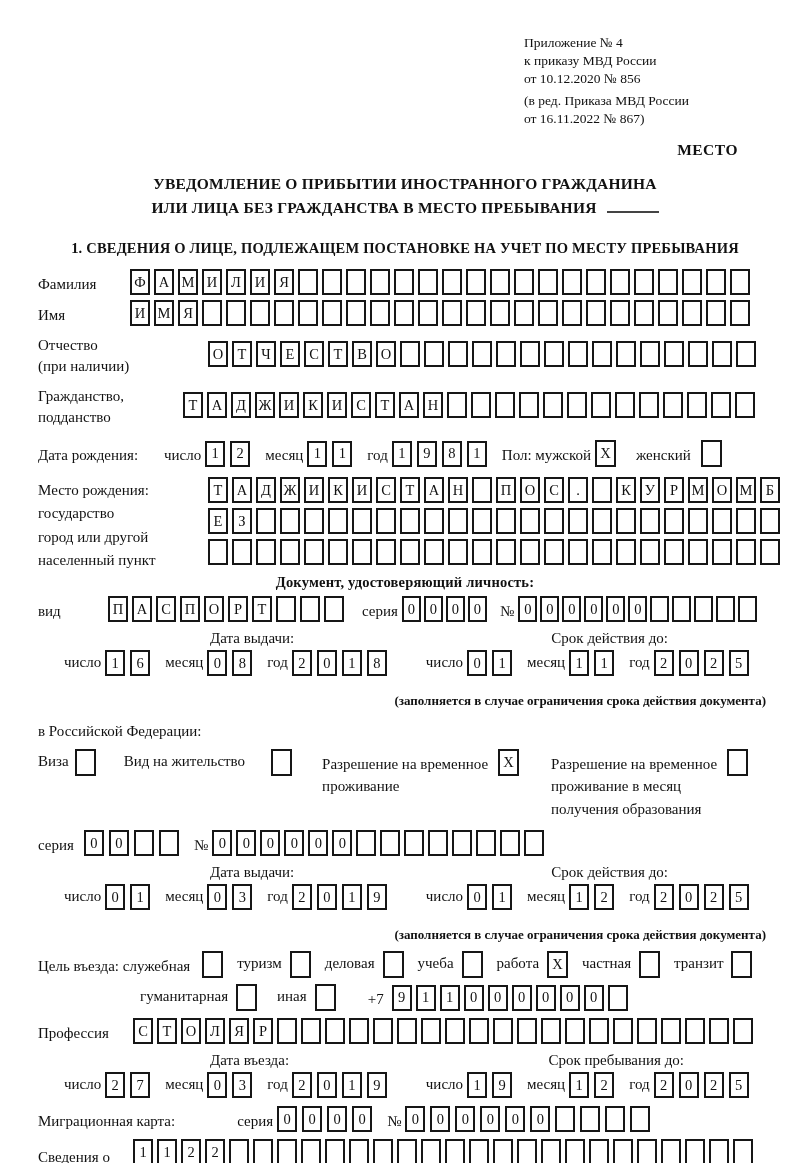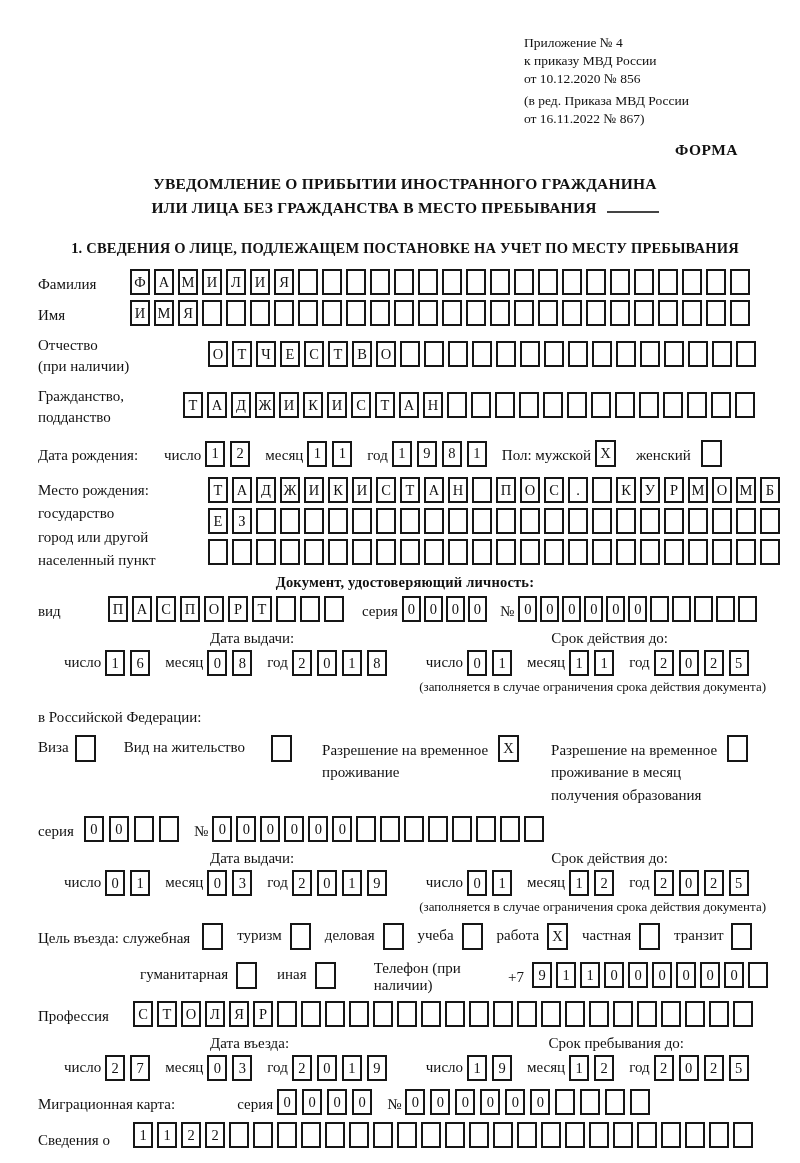--- a/index.html
+++ b/index.html
@@ -40,21 +40,21 @@
   .dlbl { flex:none; padding-top:4px; margin:0 4px 0 10px; }
   .dlbl.first { margin-left:0; }
 
   .two-headings { display:flex; margin-top:8px; }
   .two-headings .h1 { margin-left:172px; }
   .two-headings .h2 { margin-left:auto; margin-right:104px; }
   .daterow { display:flex; align-items:flex-start; margin-top:3px; }
   .dgroup { display:flex; align-items:flex-start; }
   .dgroup.left { margin-left:26px; }
   .dgroup.right { margin-left:34px; }
-  .note-right { text-align:right; font-size:13px; padding-right:6px; margin-top:3px; }
+  .note-right { text-align:right; font-size:13px; padding-right:6px; margin-top:17px;font-weight:bold; }
 
   .intro { margin-top:10px; line-height:1.7; }
 
   .perm-row { display:flex; align-items:flex-start; margin-top:4px; }
   .perm-item { display:flex; align-items:flex-start; }
   .perm-item .plbl { padding-top:4px; }
   .perm-item .center-lines { display:flex; flex-direction:column; line-height:1.5; padding-top:4px; }
   .perm-item .cells { margin-left:10px; }
   .gap20 { margin-left:24px; } .gap26 { margin-left:26px; } .gap28 { margin-left:28px; }
 
@@ -78,21 +78,21 @@
       <div>Приложение № 4</div>
       <div>к приказу МВД России</div>
       <div>от 10.12.2020 № 856</div>
       <div class="appendix-note">
         <div>(в ред. Приказа МВД России</div>
         <div>от 16.11.2022 № 867)</div>
       </div>
     </div>
   </div>
 
-  <div class="forma">ФОРМА</div>
+  <div class="forma">МЕСТО</div>
 
   <div class="title">
     <div>УВЕДОМЛЕНИЕ О ПРИБЫТИИ ИНОСТРАННОГО ГРАЖДАНИНА</div>
     <div><span>ИЛИ ЛИЦА БЕЗ ГРАЖДАНСТВА В МЕСТО ПРЕБЫВАНИЯ</span><span class="blank"></span></div>
   </div>
 
   <div class="sec-heading">1. СВЕДЕНИЯ О ЛИЦЕ, ПОДЛЕЖАЩЕМ ПОСТАНОВКЕ НА УЧЕТ ПО МЕСТУ ПРЕБЫВАНИЯ</div>
 
   <div class="frow">
     <span class="lbl w92">Фамилия</span>
@@ -587,21 +587,20 @@
         <span class="cells cbx">
           <span class="cell"></span>
         </span>
       </span>
     <span class="pitem" style="margin-left:16px;">
         <span class="plabel">иная</span>
         <span class="cells cbx">
           <span class="cell"></span>
         </span>
       </span>
-    <span class="phlbl">Телефон (при наличии)</span>
     <span class="phpfx">+7</span>
     <span class="cells">
         <span class="cell">9</span>
         <span class="cell">1</span>
         <span class="cell">1</span>
         <span class="cell">0</span>
         <span class="cell">0</span>
         <span class="cell">0</span>
         <span class="cell">0</span>
         <span class="cell">0</span>

